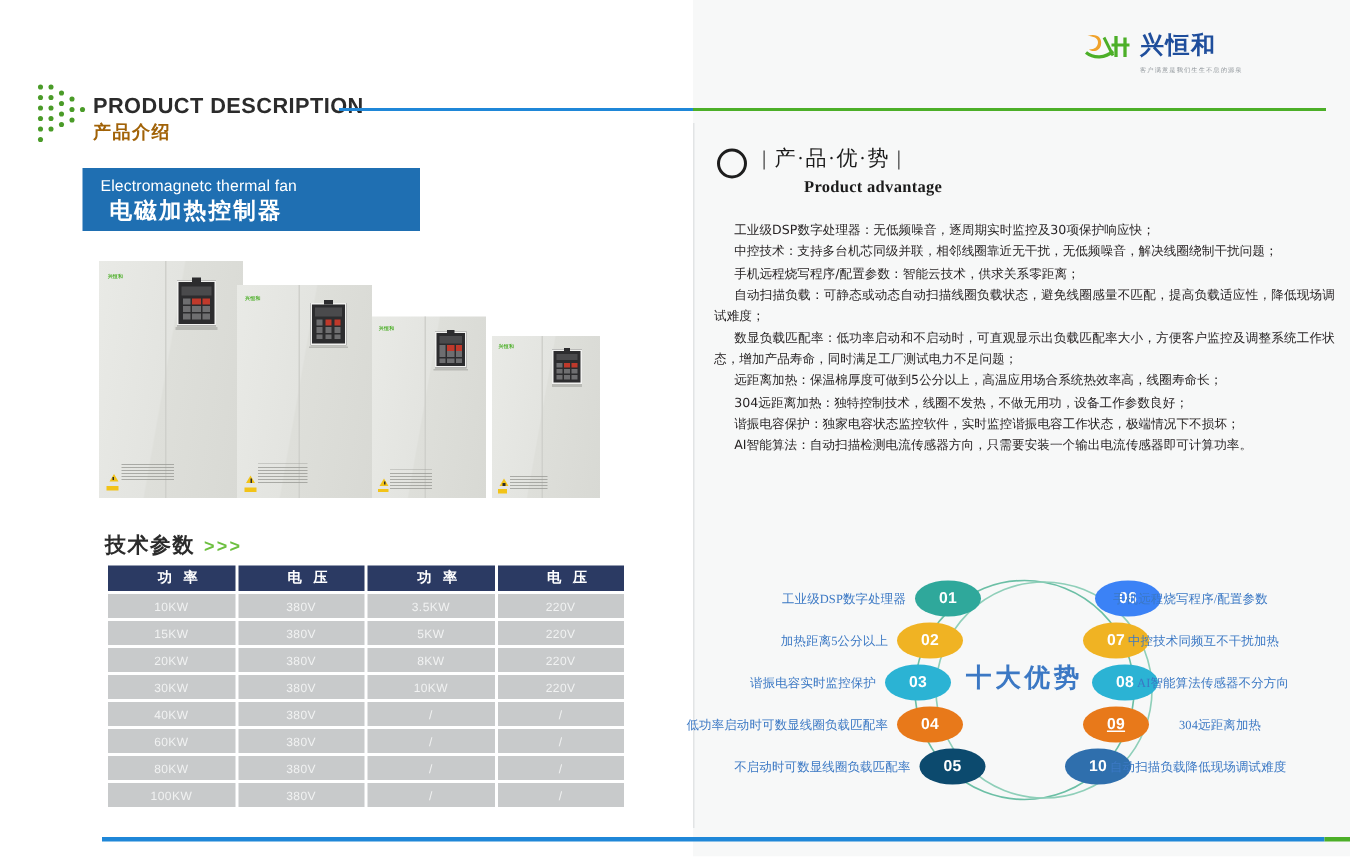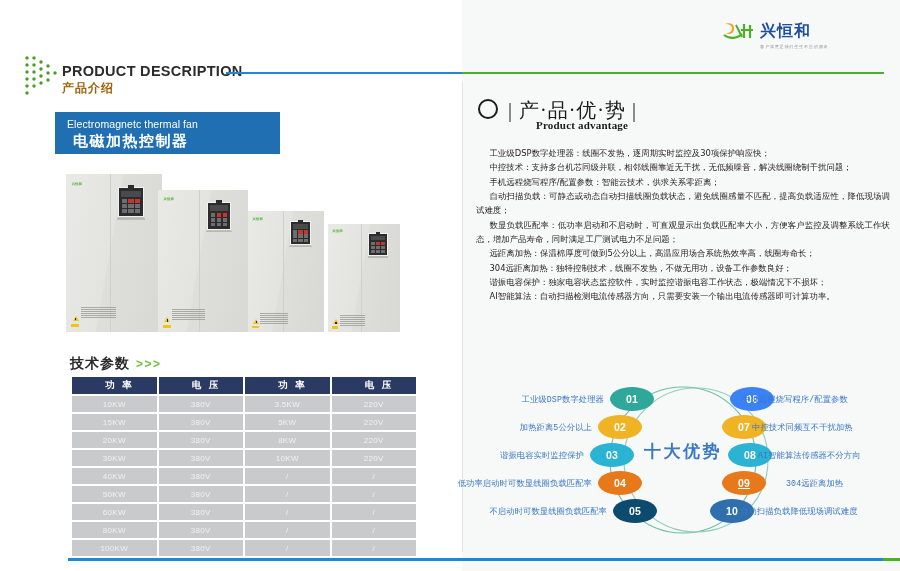--- a/index.html
+++ b/index.html
@@ -118,21 +118,21 @@
 
   
   .adv-head { position:absolute; left:478px; top:97px; }
   .adv-ring {
     position:absolute; left:0; top:2px; width:20px; height:20px;
     border:2px solid #1d1d1d; border-radius:50%;
   }
   .adv-cn {
     position:absolute; left:30px; top:0;
     font-family:"Liberation Serif","DejaVu Serif",serif;
-    font-size:20px; color:#1b1b1b; letter-spacing:1px; white-space:nowrap;
+    font-size:14px; color:#1b1b1b; letter-spacing:1px; white-space:nowrap;
   }
   .adv-en {
     position:absolute; left:58px; top:22px;
     font-family:"Liberation Serif","DejaVu Serif",serif;
     font-size:11px; font-weight:bold; color:#1b1b1b; letter-spacing:.2px; white-space:nowrap;
   }
 
   
   .adv-body {
     position:absolute; left:476px; top:146px; width:414px;
@@ -151,21 +151,21 @@
   }
   .num {
     position:absolute; width:44px; height:24px; border-radius:50%;
     color:#fff; font-size:10.5px; font-weight:bold;
     display:flex; align-items:center; justify-content:center;
     letter-spacing:.2px;
     text-align:center;
   }
   .cap {
     position:absolute; font-size:8.3px; color:#3b78c4; white-space:nowrap;
-    font-family:Liberation Mono, monospace; letter-spacing:.1px;
+    font-family:Liberation Serif, serif; letter-spacing:.1px;
   }
   .cap.r { text-align:left; }
   .cap.l { text-align:right; }
 </style>
 </head>
 <body>
 
 <div id="page">
 
   <div class="right-wash"></div>
@@ -368,26 +368,20 @@
           <td>10KW</td>
           <td>220V</td>
         </tr>
         <tr>
           <td>40KW</td>
           <td>380V</td>
           <td>/</td>
           <td>/</td>
         </tr>
         <tr>
-          <td>50KW</td>
-          <td>380V</td>
-          <td>/</td>
-          <td>/</td>
-        </tr>
-        <tr>
           <td>60KW</td>
           <td>380V</td>
           <td>/</td>
           <td>/</td>
         </tr>
         <tr>
           <td>80KW</td>
           <td>380V</td>
           <td>/</td>
           <td>/</td>
@@ -406,21 +400,21 @@
     <span class="g"></span>
   </div>
 
   <div class="adv-head">
     <span class="adv-ring"></span>
     <span class="adv-cn">| 产·品·优·势 |</span>
     <span class="adv-en">Product advantage</span>
   </div>
 
   <div class="adv-body" id="adv-body">
-      <p>工业级DSP数字处理器：线圈不发热，逐周期实时监控及30项保护响应快；</p>
+      <p>工业级DSP数字处理器：无低频噪音，逐周期实时监控及30项保护响应快；</p>
       <p>中控技术：支持多台机芯同级并联，相邻线圈靠近无干扰，无低频噪音，解决线圈绕制干扰问题；</p>
       <p>手机远程烧写程序/配置参数：智能云技术，供求关系零距离；</p>
       <p>自动扫描负载：可静态或动态自动扫描线圈负载状态，避免线圈感量不匹配，提高负载适应性，降低现场调试难度；</p>
       <p>数显负载匹配率：低功率启动和不启动时，可直观显示出负载匹配率大小，方便客户监控及调整系统工作状态，增加产品寿命，同时满足工厂测试电力不足问题；</p>
       <p>远距离加热：保温棉厚度可做到5公分以上，高温应用场合系统热效率高，线圈寿命长；</p>
       <p>304远距离加热：独特控制技术，线圈不发热，不做无用功，设备工作参数良好；</p>
       <p>谐振电容保护：独家电容状态监控软件，实时监控谐振电容工作状态，极端情况下不损坏；</p>
       <p>AI智能算法：自动扫描检测电流传感器方向，只需要安装一个输出电流传感器即可计算功率。</p>
     </div>
 

